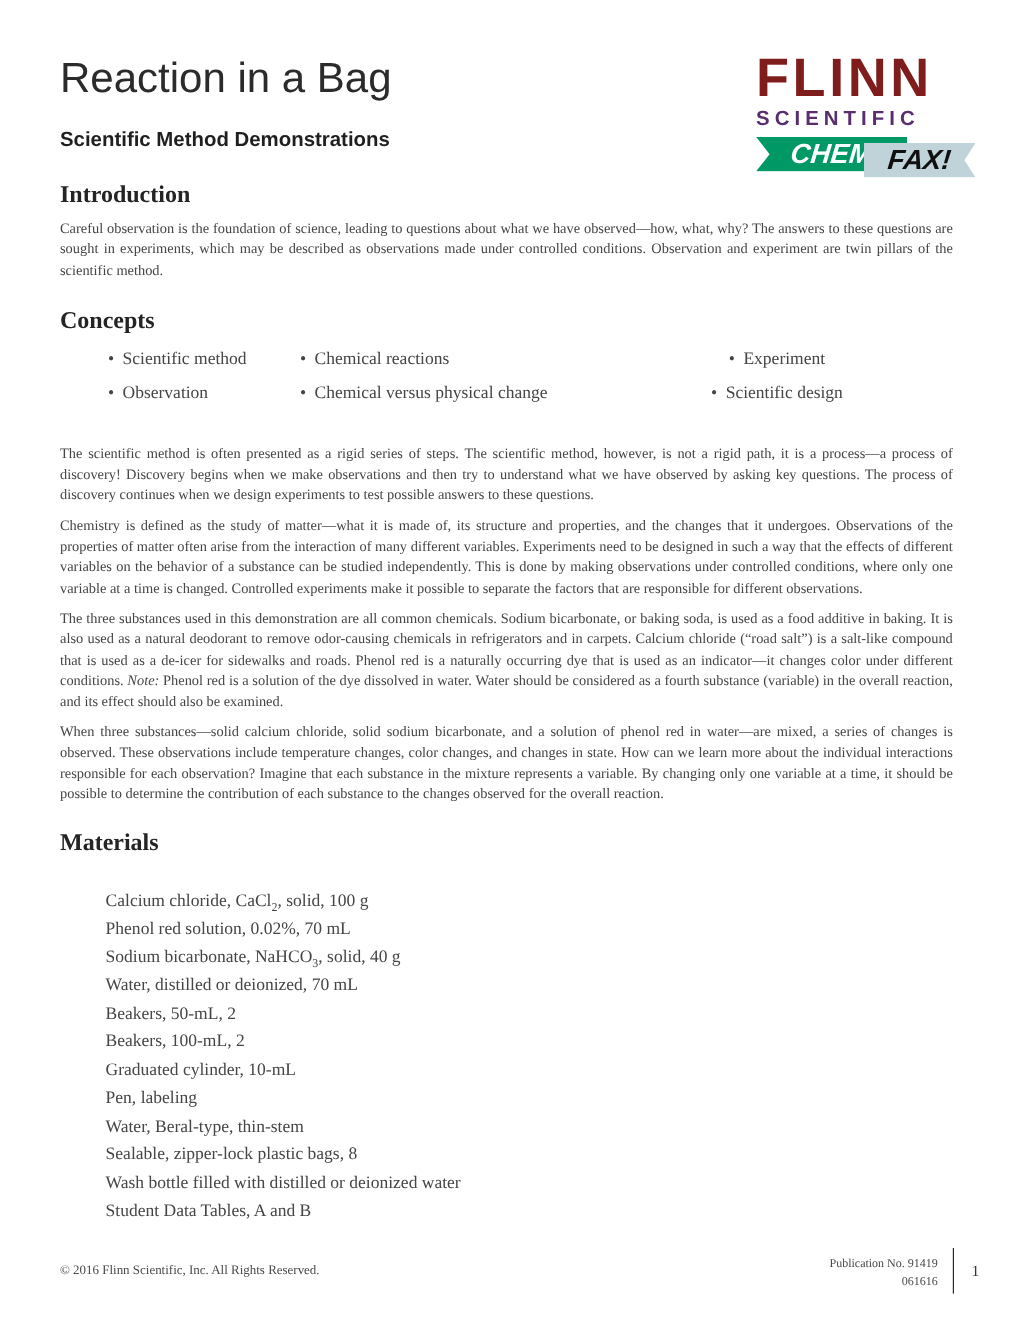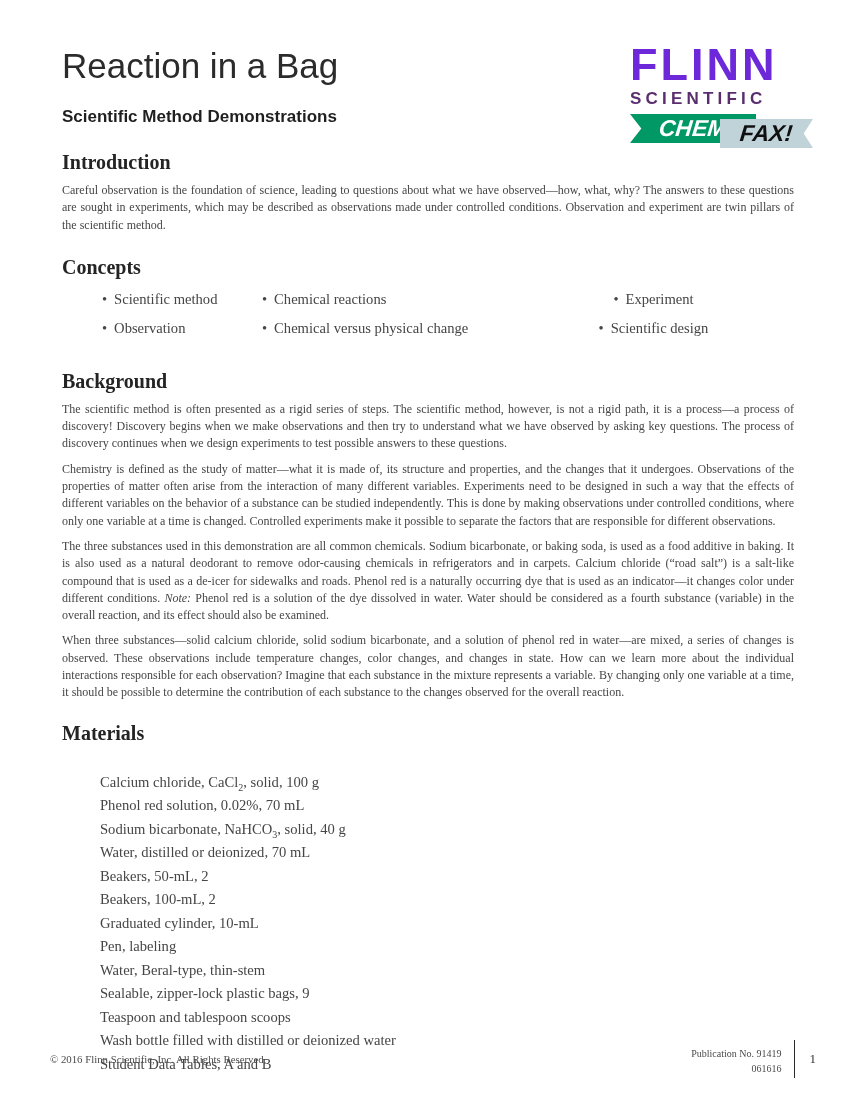--- a/index.html
+++ b/index.html
@@ -1,20 +1,20 @@
 <!DOCTYPE html>
 <html><head>
 <meta charset="utf-8">
 <style>
   html,body { margin:0; padding:0; background:#ffffff; }
   .page {
     width:850px; height:1100px; position:relative; background:#ffffff;
     font-family:"Liberation Serif", serif; overflow:hidden;
   }
-  .content { position:absolute; top:0; left:12px; right:0; padding:46px 56px 0 50px; }
+  .content { position:absolute; top:0; left:0; right:0; padding:46px 56px 0 50px; }
 
   
   .doc-title {
     font-family:"Liberation Sans", sans-serif; font-size:35px; font-weight:normal;
     color:#2b2b2b; margin:0; line-height:40px;
   }
   .doc-subtitle {
     font-family:"Liberation Sans", sans-serif; font-size:17px; font-weight:bold;
     color:#1f1f1f; margin-top:21px;
   }
@@ -98,21 +98,20 @@
           <div class="bullet-item"><span class="bullet-glyph">•</span><span>Chemical versus physical change</span></div>
         </div>
         <div class="ccol3">
           <div class="bullet-item"><span class="bullet-glyph">•</span><span>Experiment</span></div>
           <div class="bullet-item"><span class="bullet-glyph">•</span><span>Scientific design</span></div>
         </div>
       </div>
     </section>
 
     <section class="sec-background">
-      <h2 class="sec-head">Background</h2>
       <p class="body">The scientific method is often presented as a rigid series of steps. The scientific method, however, is not a rigid path, it is a process—a process of discovery! Discovery begins when we make observations and then try to understand what we have observed by asking key questions. The process of discovery continues when we design experiments to test possible answers to these questions.</p>
       <p class="body">Chemistry is defined as the study of matter—what it is made of, its structure and properties, and the changes that it undergoes. Observations of the properties of matter often arise from the interaction of many different variables. Experiments need to be designed in such a way that the effects of different variables on the behavior of a substance can be studied independently. This is done by making observations under controlled conditions, where only one variable at a time is changed. Controlled experiments make it possible to separate the factors that are responsible for different observations.</p>
       <p class="body"><span>The three substances used in this demonstration are all common chemicals. Sodium bicarbonate, or baking soda, is used as a food additive in baking. It is also used as a natural deodorant to remove odor-causing chemicals in refrigerators and in carpets. Calcium chloride (“road salt”) is a salt-like compound that is used as a de-icer for sidewalks and roads. Phenol red is a naturally occurring dye that is used as an indicator—it changes color under different conditions. </span><span class="note-label">Note:</span><span> Phenol red is a solution of the dye dissolved in water. Water should be considered as a fourth substance (variable) in the overall reaction, and its effect should also be examined.</span></p>
       <p class="body">When three substances—solid calcium chloride, solid sodium bicarbonate, and a solution of phenol red in water—are mixed, a series of changes is observed. These observations include temperature changes, color changes, and changes in state. How can we learn more about the individual interactions responsible for each observation? Imagine that each substance in the mixture represents a variable. By changing only one variable at a time, it should be possible to determine the contribution of each substance to the changes observed for the overall reaction.</p>
     </section>
 
     <section class="sec-materials">
       <h2 class="sec-head">Materials</h2>
       <div class="materials-grid">
         <div class="mcol-left">
@@ -123,33 +122,32 @@
             <li>Water, distilled or deionized, 70 mL</li>
             <li>Beakers, 50-mL, 2</li>
             <li>Beakers, 100-mL, 2</li>
             <li>Graduated cylinder, 10-mL</li>
           </ul>
         </div>
         <div class="mcol-right">
           <ul class="mat">
             <li>Pen, labeling</li>
             <li>Water, Beral-type, thin-stem</li>
-            <li>Sealable, zipper-lock plastic bags, 9</li>
-            <li>Teaspoon and tablespoon scoops</li>
+            <li>Sealable, zipper-lock plastic bags, 8</li>
             <li>Wash bottle filled with distilled or deionized water</li>
             <li>Student Data Tables, A and B</li>
           </ul>
         </div>
       </div>
     </section>
 
   </div>
 
   <div class="logo">
-    <div class="logo-flinn" style="color: #6d28d9;">FLINN</div>
+    <div class="logo-flinn" style="color: #7f1d1d;">FLINN</div>
     <div class="logo-scientific" style="color: rgb(90, 45, 110);">SCIENTIFIC</div>
     <div class="chemfax">
       <span class="ribbon-chem" style="background: rgb(0, 153, 102);">
           <span class="txt">CHEM</span>
         </span>
       <span class="ribbon-fax" style="background: rgb(191, 211, 217);">
           <span class="txt">FAX!</span>
         </span>
     </div>
   </div>

